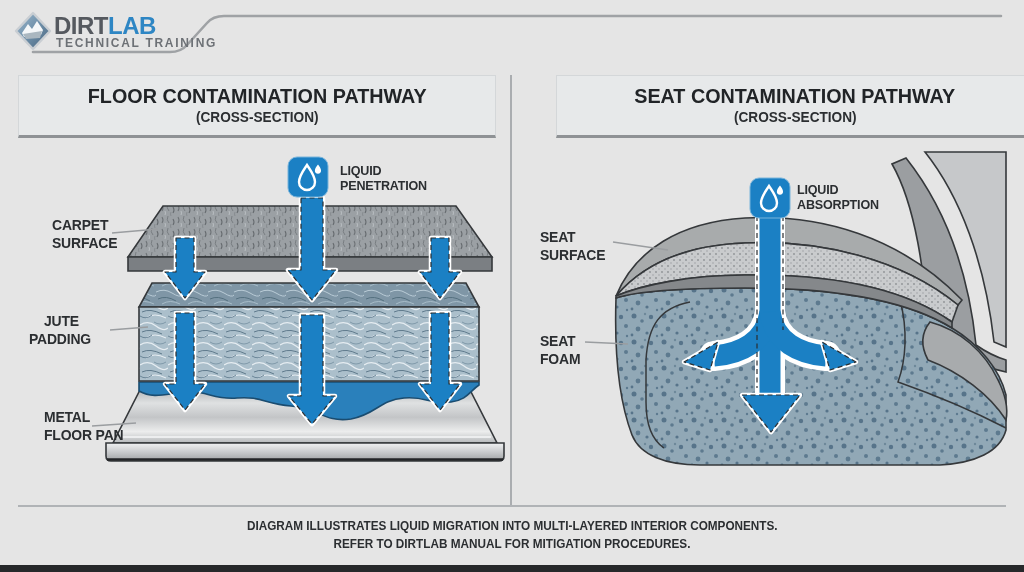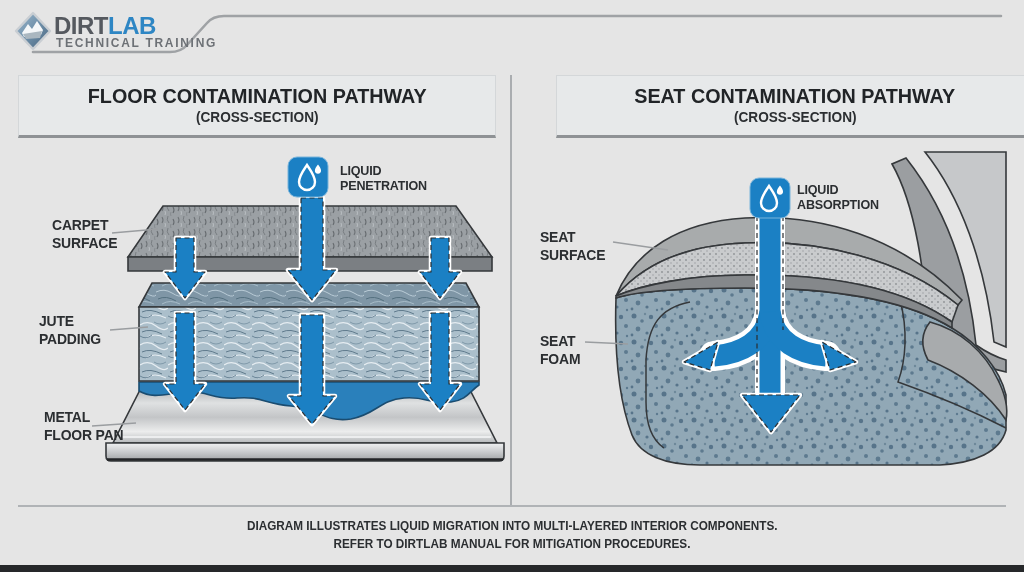--- a/index.html
+++ b/index.html
@@ -246,21 +246,21 @@
   </div>
   <div class="txt flow-label" style="left:797px;top:182px;">
     <span class="cond">LIQUID</span><br>
     <span class="cond">ABSORPTION</span>
   </div>
 
   <div class="txt layer-label" style="left:36px;top:216px;margin-left:16px;">
     <span class="cond">CARPET</span><br>
     <span class="cond">SURFACE</span>
   </div>
-  <div class="txt layer-label" style="left:39px;top:312px;">
+  <div class="txt layer-label" style="left:29px;top:312px;text-align:center;">
     <span class="cond">JUTE</span><br>
     <span class="cond">PADDING</span>
   </div>
   <div class="txt layer-label" style="left:44px;top:408px;">
     <span class="cond">METAL</span><br>
     <span class="cond">FLOOR PAN</span>
   </div>
 
   <div class="txt layer-label" style="left:540px;top:228px;">
     <span class="cond">SEAT</span><br>

